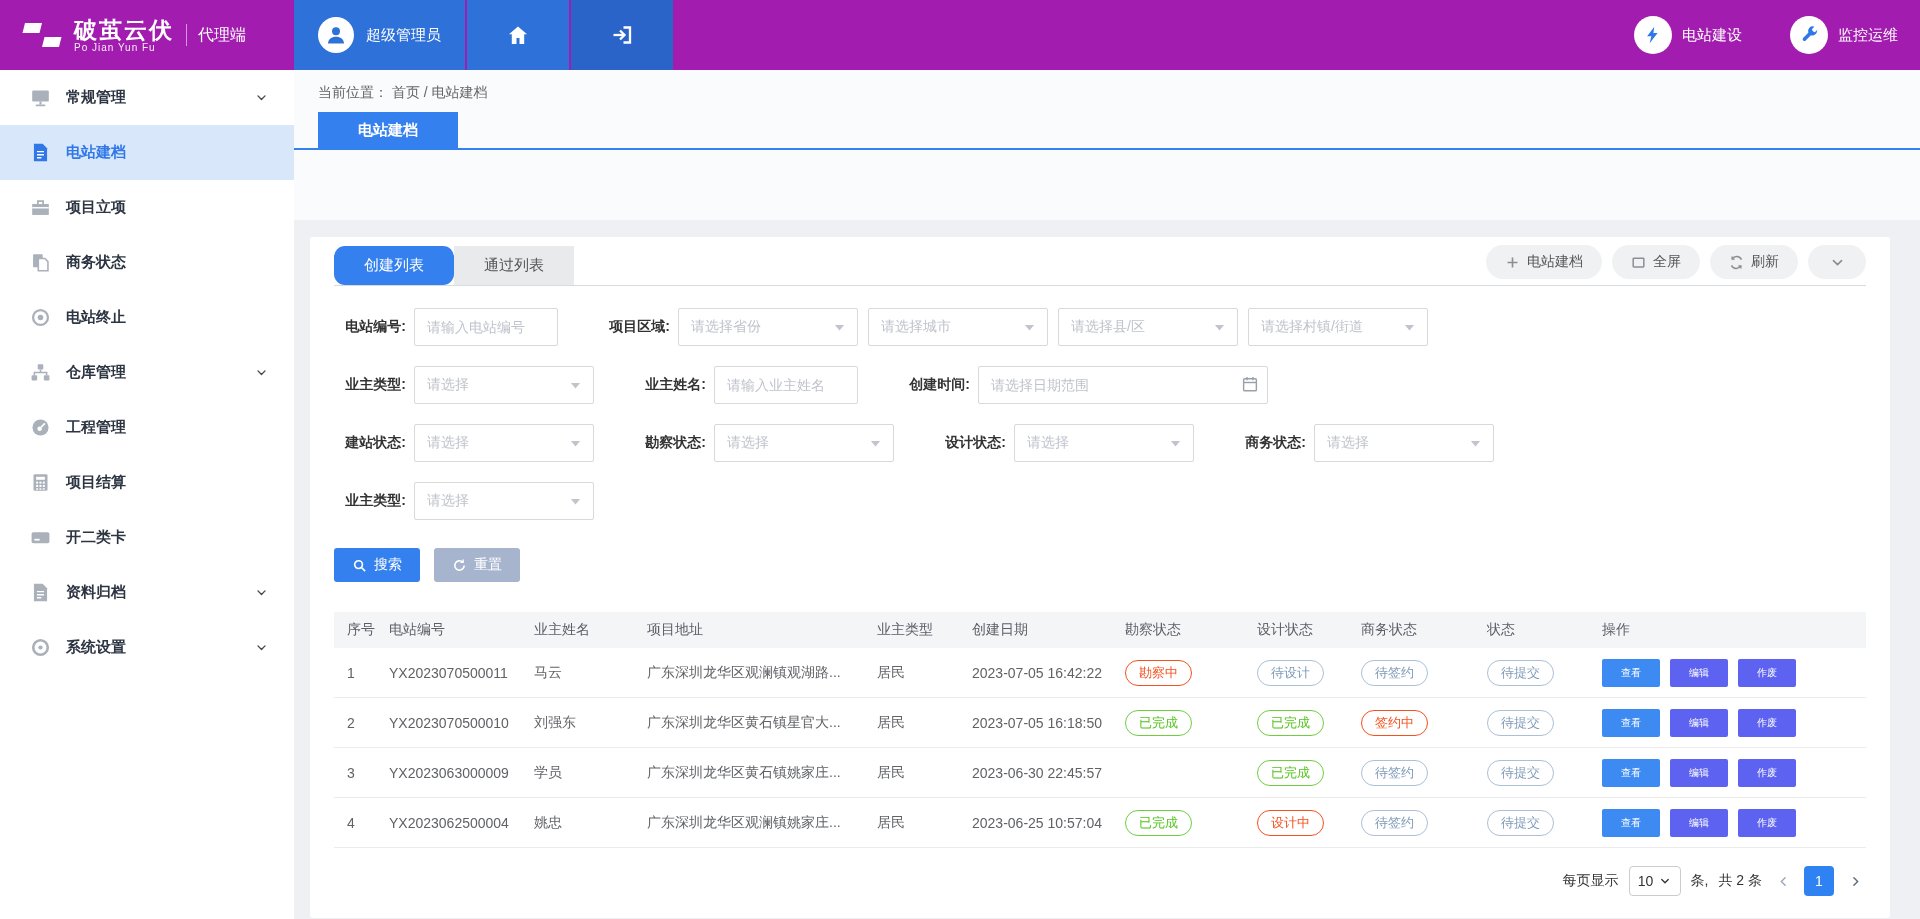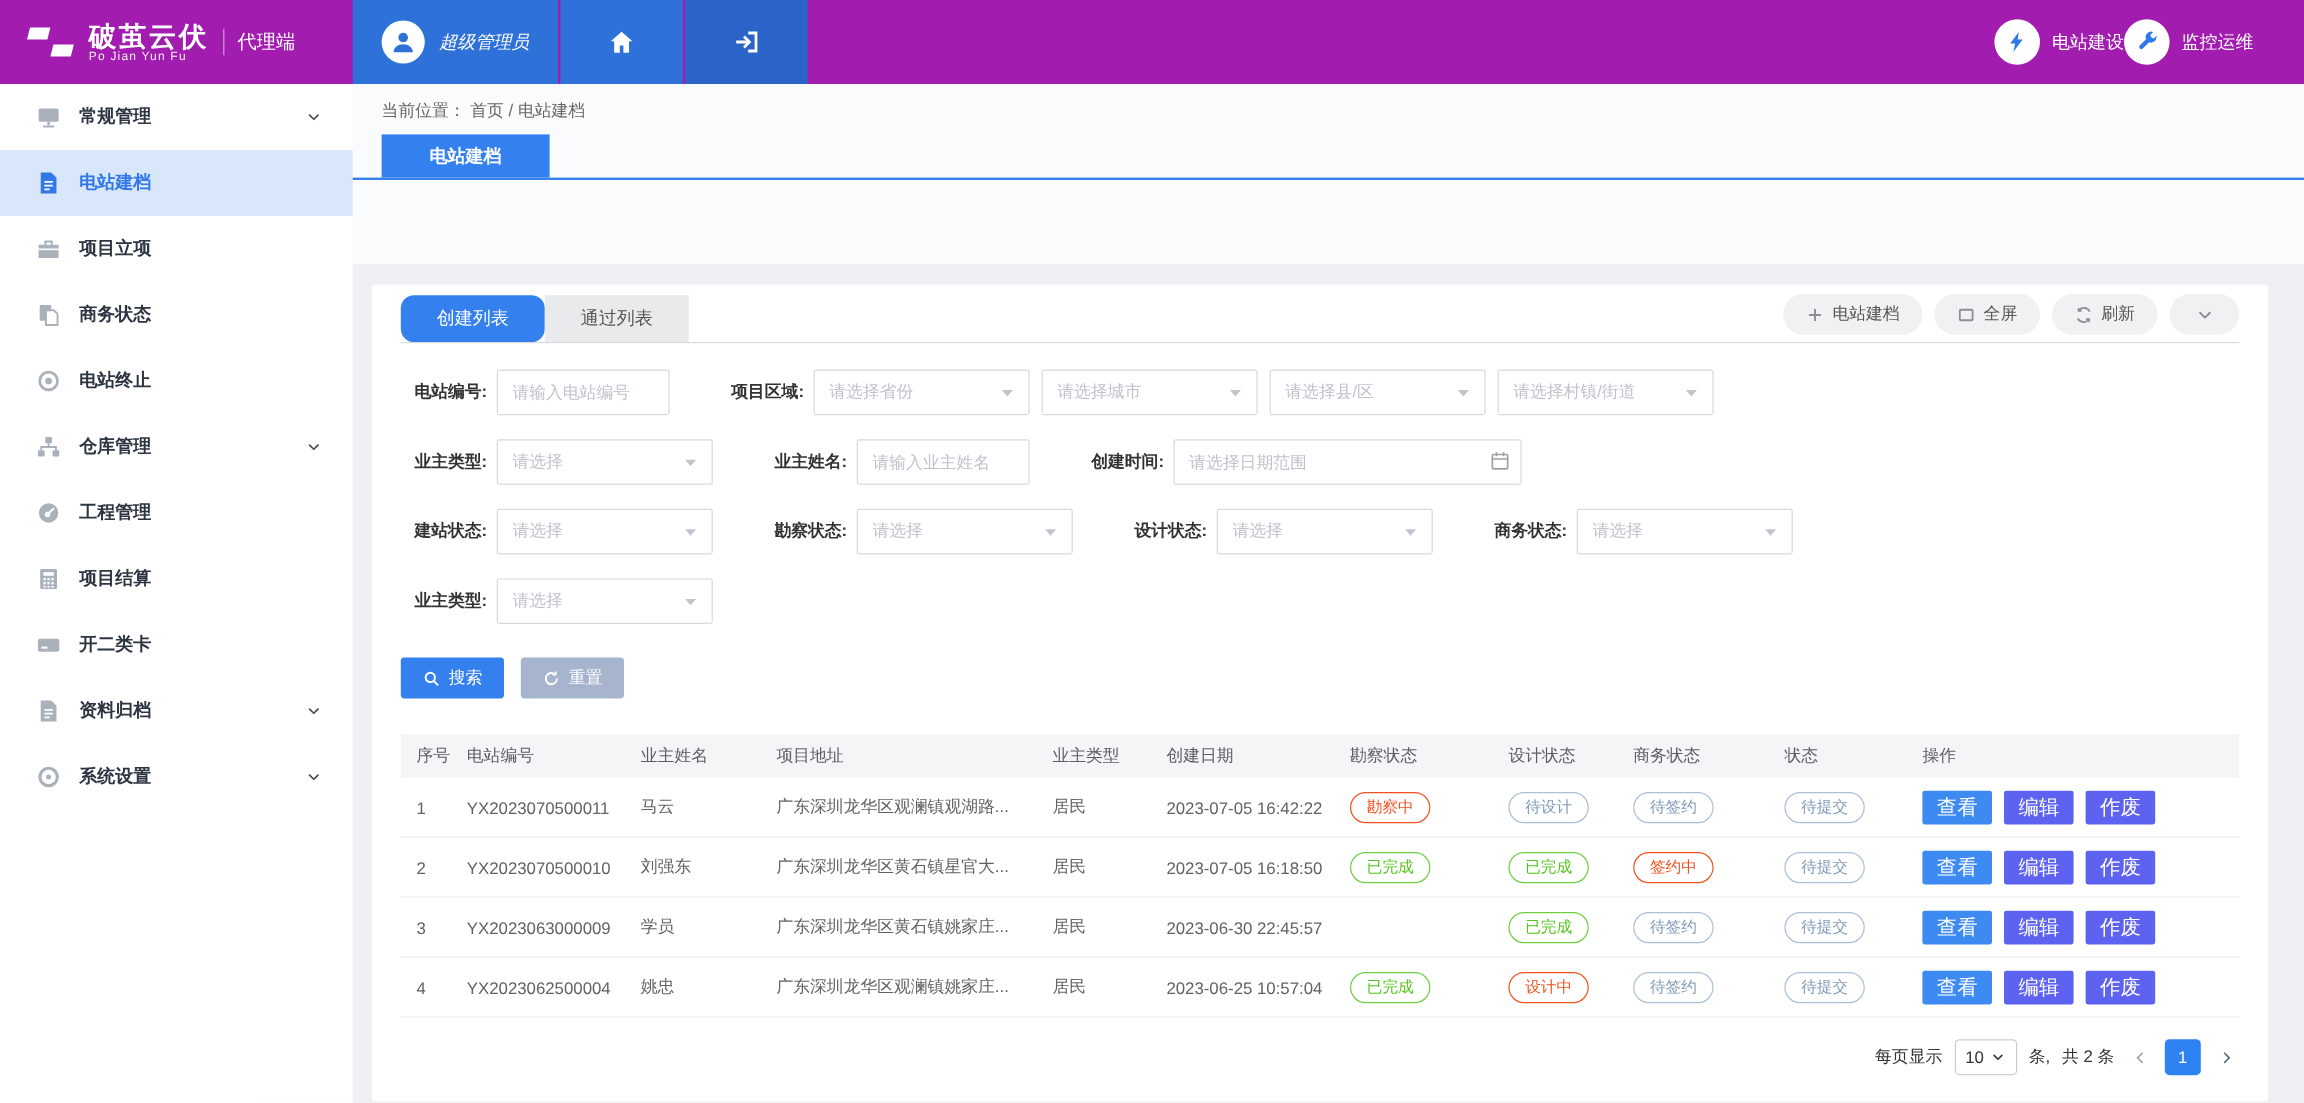--- a/index.html
+++ b/index.html
@@ -9,27 +9,27 @@
 
   
   .hdr { position:relative; display:flex; align-items:stretch; height:70px; background:#a21caf; color:#fff; }
   .logo-area { width:294px; display:flex; align-items:center; padding-left:20px; flex:none; }
   .logo-mark { width:44px; height:34px; margin-right:10px; flex:none; }
   .logo-text .t1 { font-size:23px; font-weight:bold; letter-spacing:2px; line-height:24px; }
   .logo-text .t2 { font-size:10px; letter-spacing:1px; opacity:.92; }
   .portal { display:flex; align-items:center; margin-left:12px; font-size:16px; }
   .portal .vline { width:1px; height:22px; background:rgba(255,255,255,.55); margin-right:11px; display:inline-block; }
   .hcell { display:flex; align-items:center; justify-content:center; background:#2e71d8; margin-right:2px; }
-  .hcell.user { padding:0 24px; gap:12px; font-size:15px;font-style:italic; }
+  .hcell.user { padding:0 24px; gap:12px; font-size:15px; }
   .hcell.sq { width:102px; }
   .hcell.darker { background:#2a64c8; }
   .avatar { width:36px; height:36px; border-radius:50%; background:#fff; color:#2e71d8; display:flex; align-items:center; justify-content:center; }
   .avatar svg { width:24px; height:24px; }
   .hicon { width:24px; height:24px; color:#fff; }
-  .hdr-right { margin-left:auto; display:flex; padding-right:42px; }
+  .hdr-right { margin-left:auto; display:flex; gap:48px; padding-right:22px; }
   .hnav { display:flex; align-items:center; gap:10px; cursor:pointer; }
   .hnav .circ { width:38px; height:38px; border-radius:50%; background:#fff; color:#2f78e8; display:flex; align-items:center; justify-content:center; }
   .hnav .circ svg { width:20px; height:20px; }
   .hnav .lbl { font-size:15px; }
 
   
   .side { position:absolute; left:0; top:70px; bottom:0; width:294px; background:#fff; }
   .side-item { display:flex; align-items:center; height:55px; padding-left:30px; cursor:pointer; color:#2d3442; font-size:15px; font-weight:bold; }
   .side-item .ic { width:21px; height:21px; color:#aab1bb; margin-right:15px; flex:none; }
   .side-item .ic svg { width:100%; height:100%; }
@@ -81,21 +81,21 @@
   
   .tbl { margin-top:24px; }
   .t-head, .t-row { display:grid; grid-template-columns:42px 145px 113px 230px 95px 153px 132px 104px 126px 115px 1fr; align-items:center; padding-left:13px; }
   .t-head { background:#f4f5f6; height:36px; font-size:14px; color:#5a5e66; }
   .t-row { height:50px; border-bottom:1px solid #ececec; font-size:14px; color:#606266; }
   .pill { display:inline-block; padding:3px 13px; border-radius:14px; font-size:13px; border:1px solid; background:#fff; }
   .pill.blue { color:#7f9ab8; border-color:#abbfd6; }
   .pill.green { color:#52c41a; border-color:#6fce3f; }
   .pill.orange { color:#f4511e; border-color:#f4511e; }
   .ops { display:flex; gap:10px; }
-  .obtn { width:58px; height:28px; border:none; border-radius:2px; color:#fff; font-size:17px; cursor:pointer; font-family:Liberation Mono, monospace; }
+  .obtn { width:58px; height:28px; border:none; border-radius:2px; color:#fff; font-size:10px; cursor:pointer; font-family:Liberation Mono, monospace; }
   .obtn.view { background:#3d8af2; }
   .obtn.edit, .obtn.void { background:#5d63f0; }
 
   
   .pgn { display:flex; align-items:center; justify-content:flex-end; gap:10px; margin-top:18px; font-size:14px; color:#333; }
   .psize { width:52px; height:30px; border:1px solid #ccc; border-radius:4px; display:flex; align-items:center; justify-content:center; gap:6px; cursor:pointer; background:#fff; }
   .psize .car { width:11px; height:7px; color:#333; }
   .parrow { width:22px; height:30px; display:flex; align-items:center; justify-content:center; cursor:pointer; color:#5a6b7e; }
   .parrow svg { width:13px; height:13px; }
   .parrow.prev { color:#9aa7b5; }

